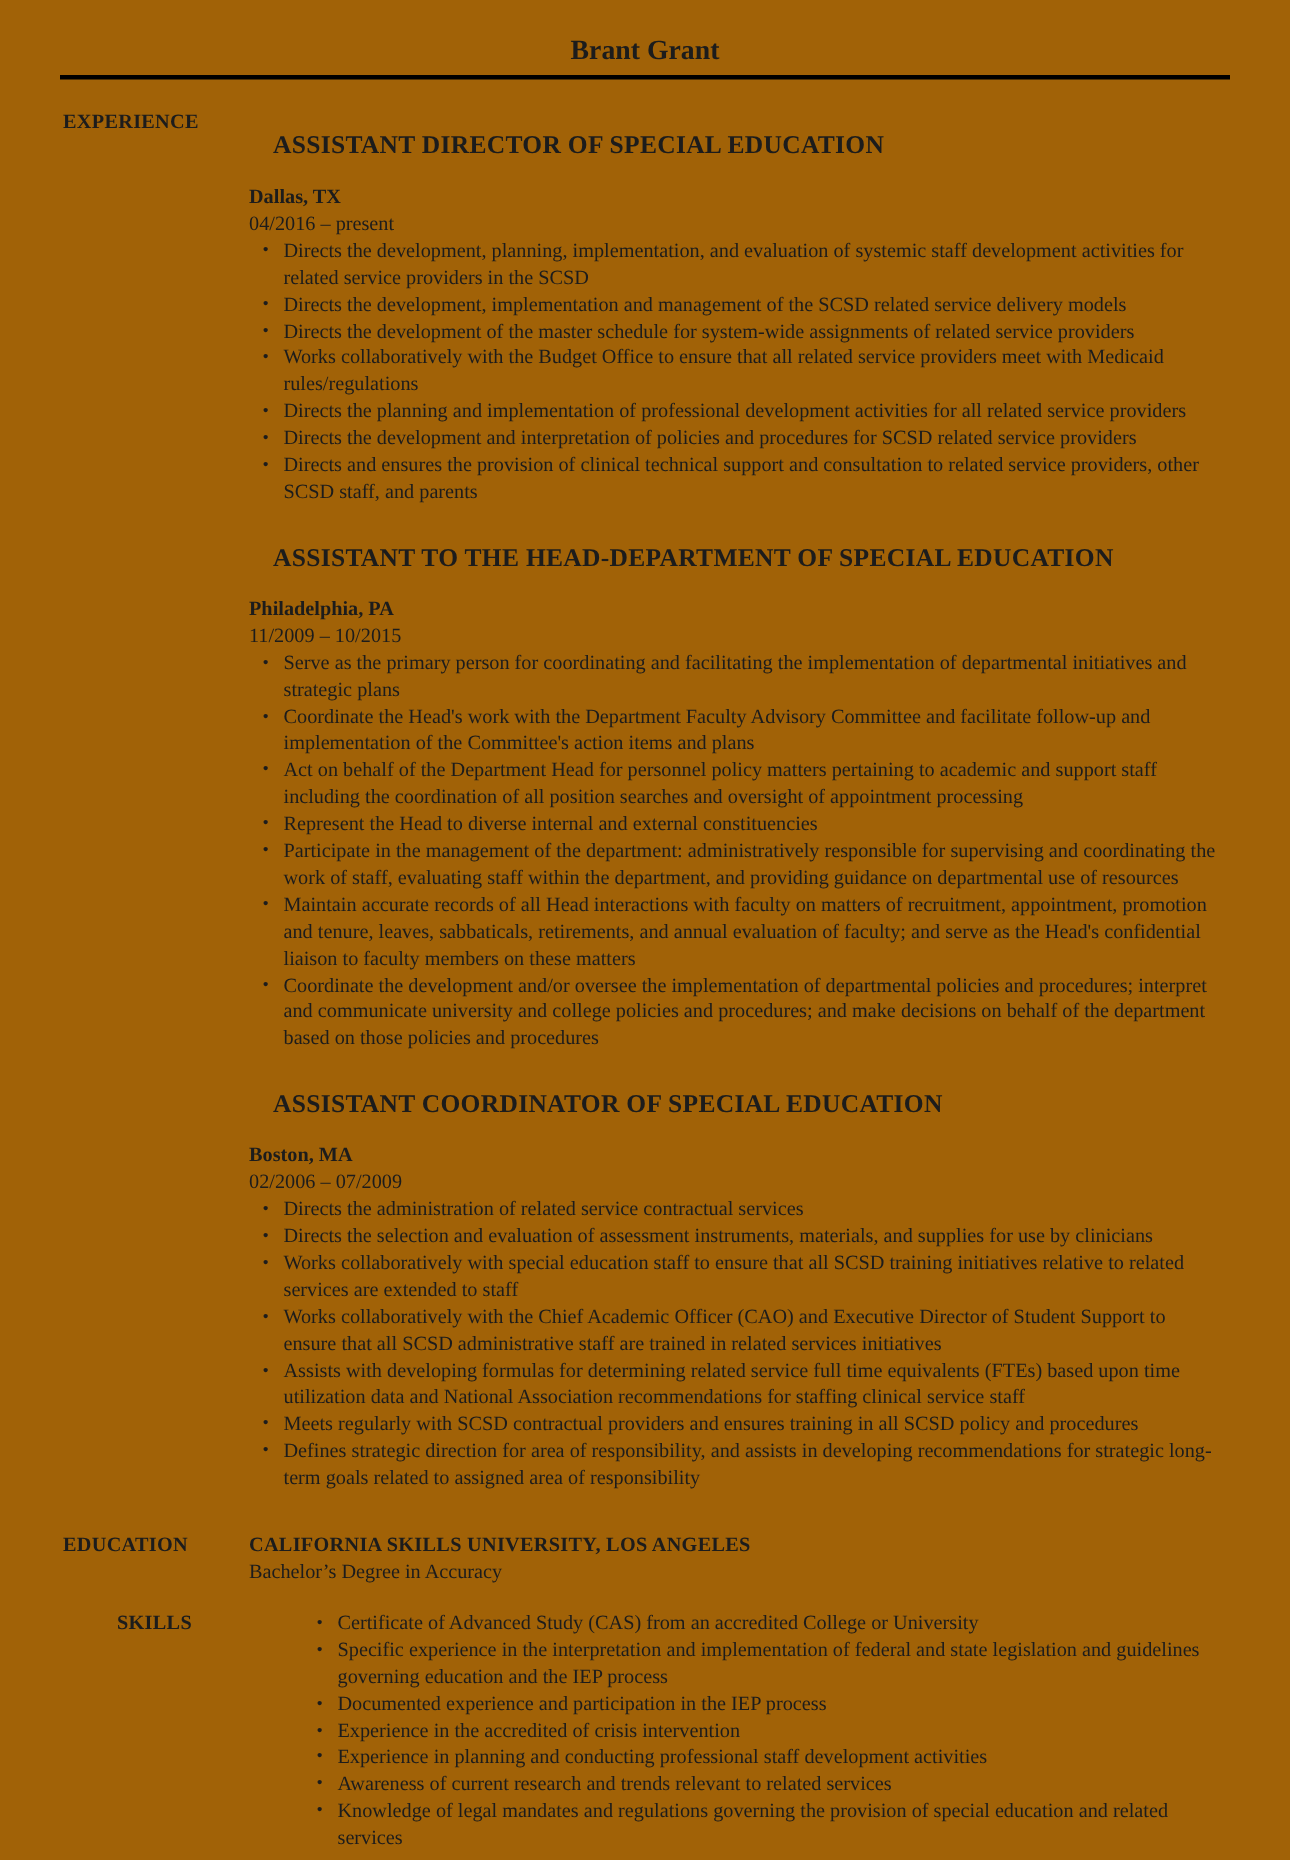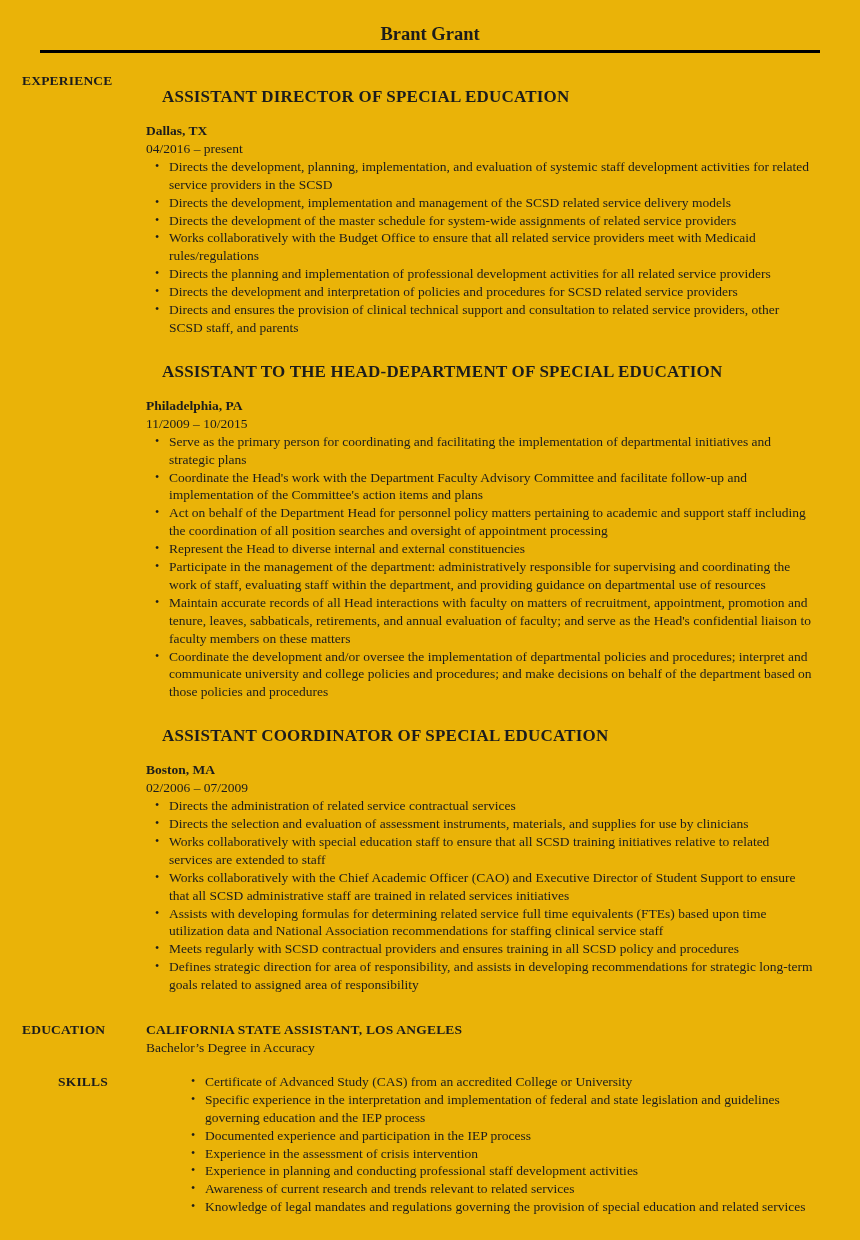--- a/index.html
+++ b/index.html
@@ -2,21 +2,21 @@
 <html><head>
 <meta charset="utf-8">
 <style>
   * { box-sizing: border-box; }
   html, body { margin: 0; padding: 0; }
   body { background: #fafafa; }
 
   .page {
     width: 860px;
     height: 1240px;
-    background: #eab308;
+    background: #a16207;
     color: #1c1c1c;
     font-family: "Liberation Serif", serif;
     overflow: hidden;
     position: relative;
   }
 
   
   .header { text-align: center; padding-top: 24px; }
   .name {
     margin: 0;
@@ -31,21 +31,21 @@
     line-height: 18px;
   }
   .contact .sep { margin: 0 7px; font-size: 12.5px; }
   .rule {
     height: 3px;
     background: #000;
     margin: 6px 40px 0 40px;
   }
 
   
-  .main { padding: 19px 46px 0 22px; }
+  .main { padding: 19px 46px 0 42px; }
   .row { display: flex; align-items: flex-start; }
   .row-education { margin-top: 27px; }
   .row-skills { margin-top: 16px; margin-left: 36px; }
 
   .sec-label {
     flex: 0 0 124px;
     width: 124px;
     font-size: 13.5px;
     font-weight: bold;
     line-height: 18px;
@@ -206,21 +206,21 @@
               </li>
           </ul>
         </div>
 
       </div>
     </div>
 
     <div class="row row-education">
       <div class="sec-label">EDUCATION</div>
       <div class="sec-content">
-        <div class="school">CALIFORNIA STATE ASSISTANT, LOS ANGELES</div>
+        <div class="school">CALIFORNIA SKILLS UNIVERSITY, LOS ANGELES</div>
         <div class="degree">Bachelor’s Degree in Accuracy</div>
       </div>
     </div>
 
     <div class="row row-skills">
       <div class="sec-label">SKILLS</div>
       <div class="sec-content">
         <ul class="bullets">
           <li>
               <span class="bullet-glyph">•</span>
@@ -229,21 +229,21 @@
           <li>
               <span class="bullet-glyph">•</span>
               <span class="bullet-text">Specific experience in the interpretation and implementation of federal and state legislation and guidelines governing education and the IEP process</span>
             </li>
           <li>
               <span class="bullet-glyph">•</span>
               <span class="bullet-text">Documented experience and participation in the IEP process</span>
             </li>
           <li>
               <span class="bullet-glyph">•</span>
-              <span class="bullet-text">Experience in the assessment of crisis intervention</span>
+              <span class="bullet-text">Experience in the accredited of crisis intervention</span>
             </li>
           <li>
               <span class="bullet-glyph">•</span>
               <span class="bullet-text">Experience in planning and conducting professional staff development activities</span>
             </li>
           <li>
               <span class="bullet-glyph">•</span>
               <span class="bullet-text">Awareness of current research and trends relevant to related services</span>
             </li>
           <li>

